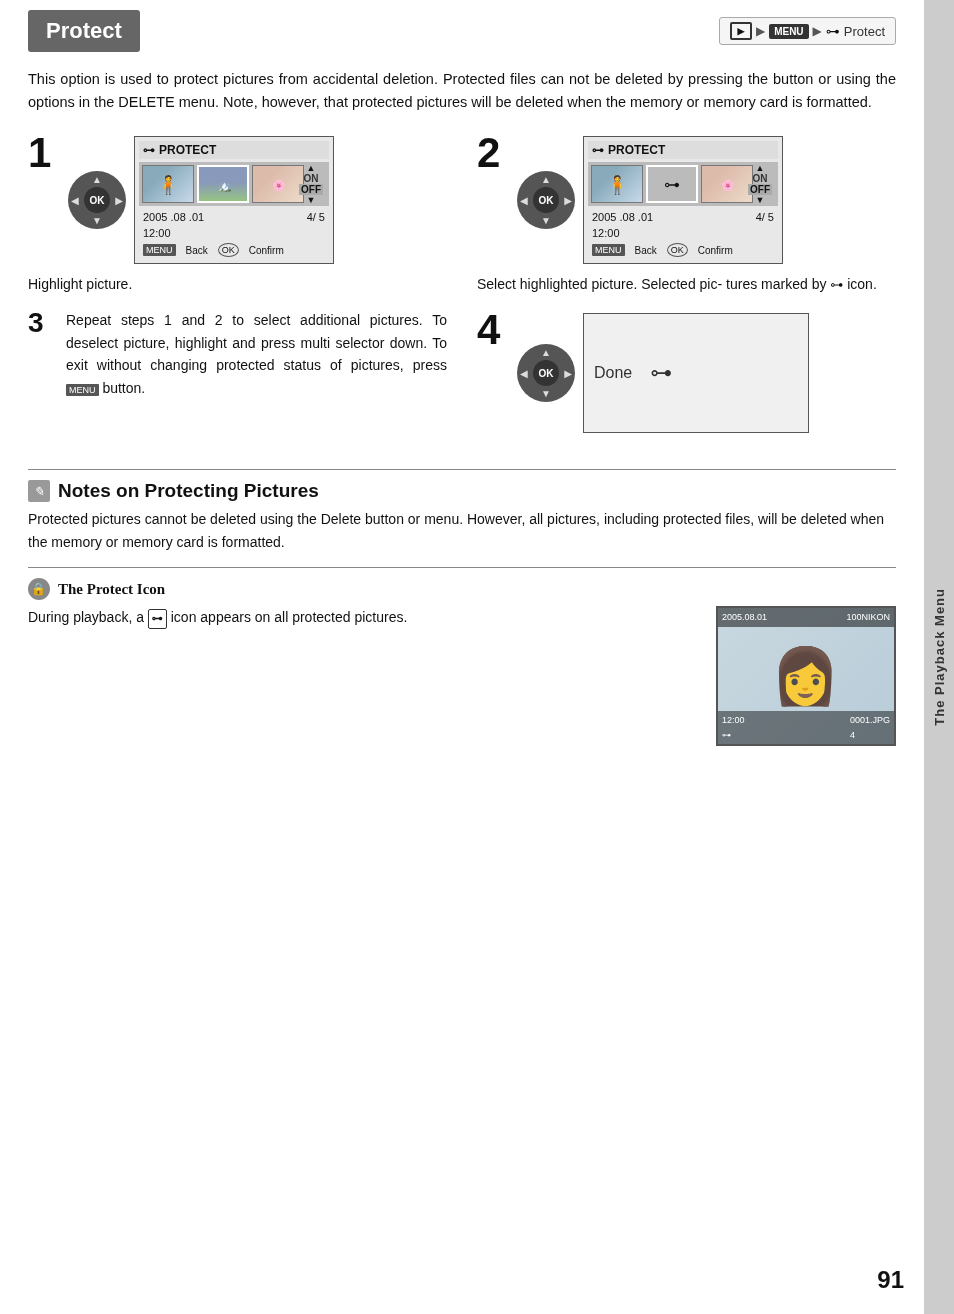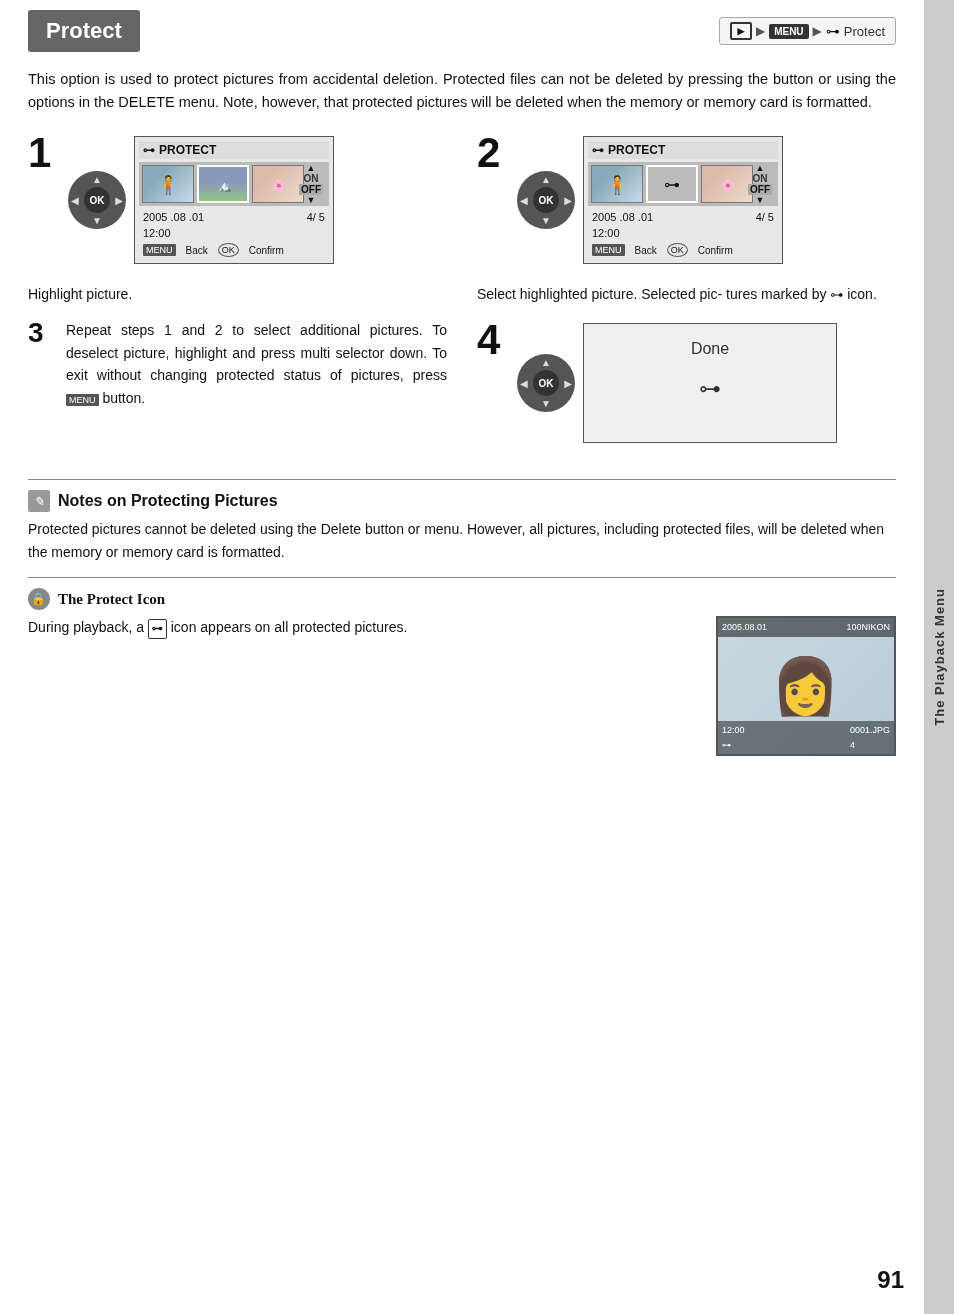--- a/index.html
+++ b/index.html
@@ -283,39 +283,39 @@
       font-size: 10px;
       color: #ddd;
     }
     .dpad-arrow.up { top: 3px; left: 50%; transform: translateX(-50%); }
     .dpad-arrow.down { bottom: 3px; left: 50%; transform: translateX(-50%); }
     .dpad-arrow.left { left: 3px; top: 50%; transform: translateY(-50%); }
     .dpad-arrow.right { right: 3px; top: 50%; transform: translateY(-50%); }
 
     .step-caption {
       font-size: 14px;
-      margin-top: 14px;
+      margin-top: 4px;
       line-height: 1.5;
     }
 
     
     .step3 {
       font-size: 14px;
       line-height: 1.6;
       text-align: justify;
     }
 
     
     .done-dialog {
       border: 1.5px solid #555;
       background: #f0f0f0;
-      width: 254px;
+      width: 226px;
       padding: 16px 10px;
       display: flex;
-      flex-direction: column;
+      flex-direction: row;
       align-items: center;
       gap: 18px;
       min-height: 120px;
     }
     .done-text {
       font-size: 16px;
       color: #333;
     }
     .key-symbol-large {
       font-size: 22px;
@@ -340,21 +340,21 @@
       background: #999;
       border-radius: 2px;
       display: flex;
       align-items: center;
       justify-content: center;
       color: #fff;
       font-size: 13px;
       font-style: italic;
     }
     .notes-title {
-      font-size: 16px;
+      font-size: 19px;
       font-weight: bold;
     }
     .notes-body {
       font-size: 14px;
       line-height: 1.6;
     }
 
     
     .protect-icon-section {
       margin-top: 14px;

